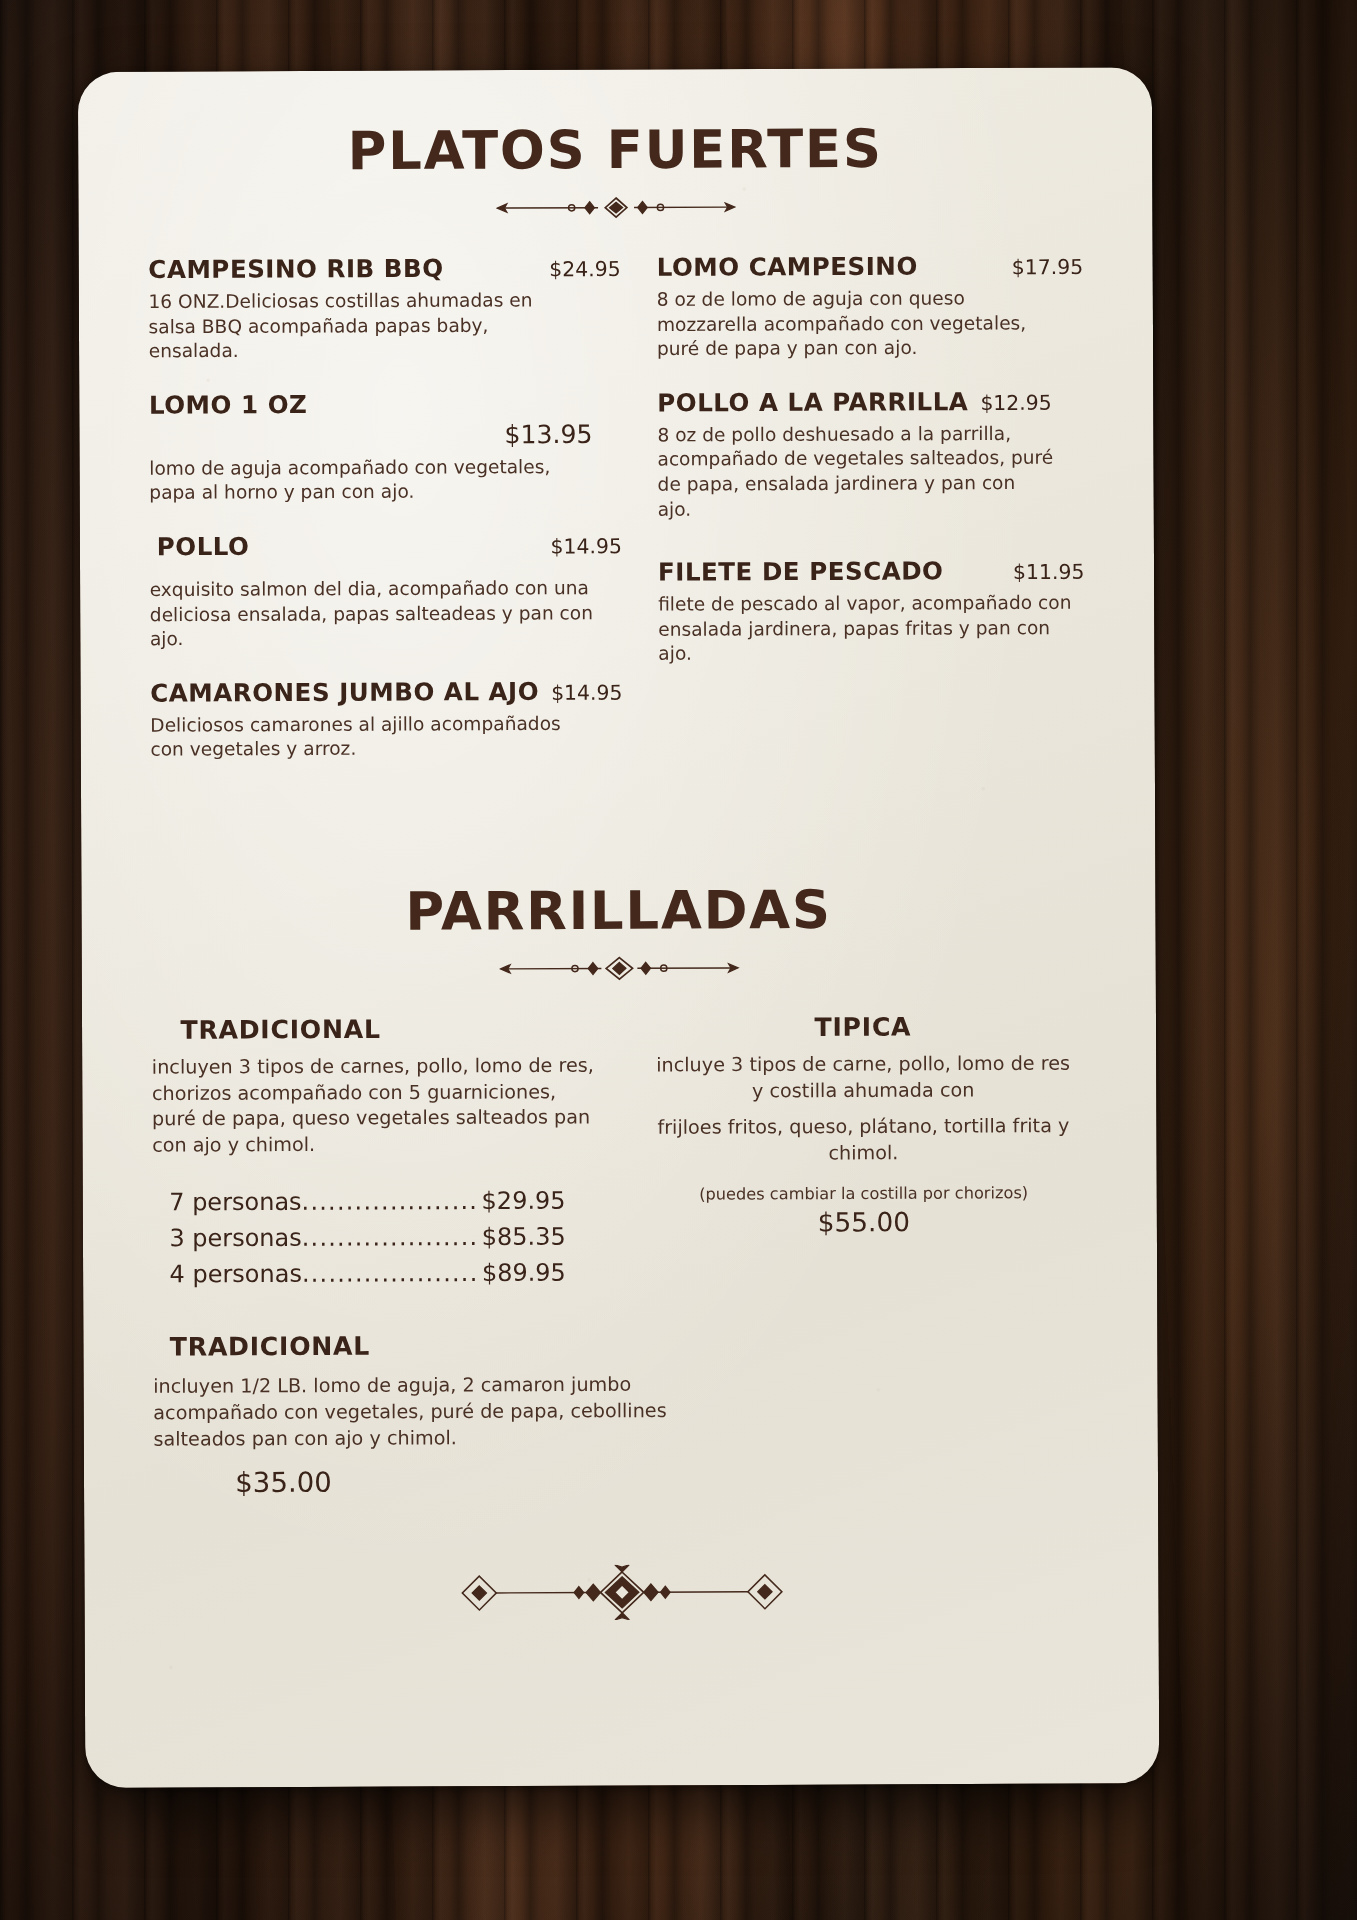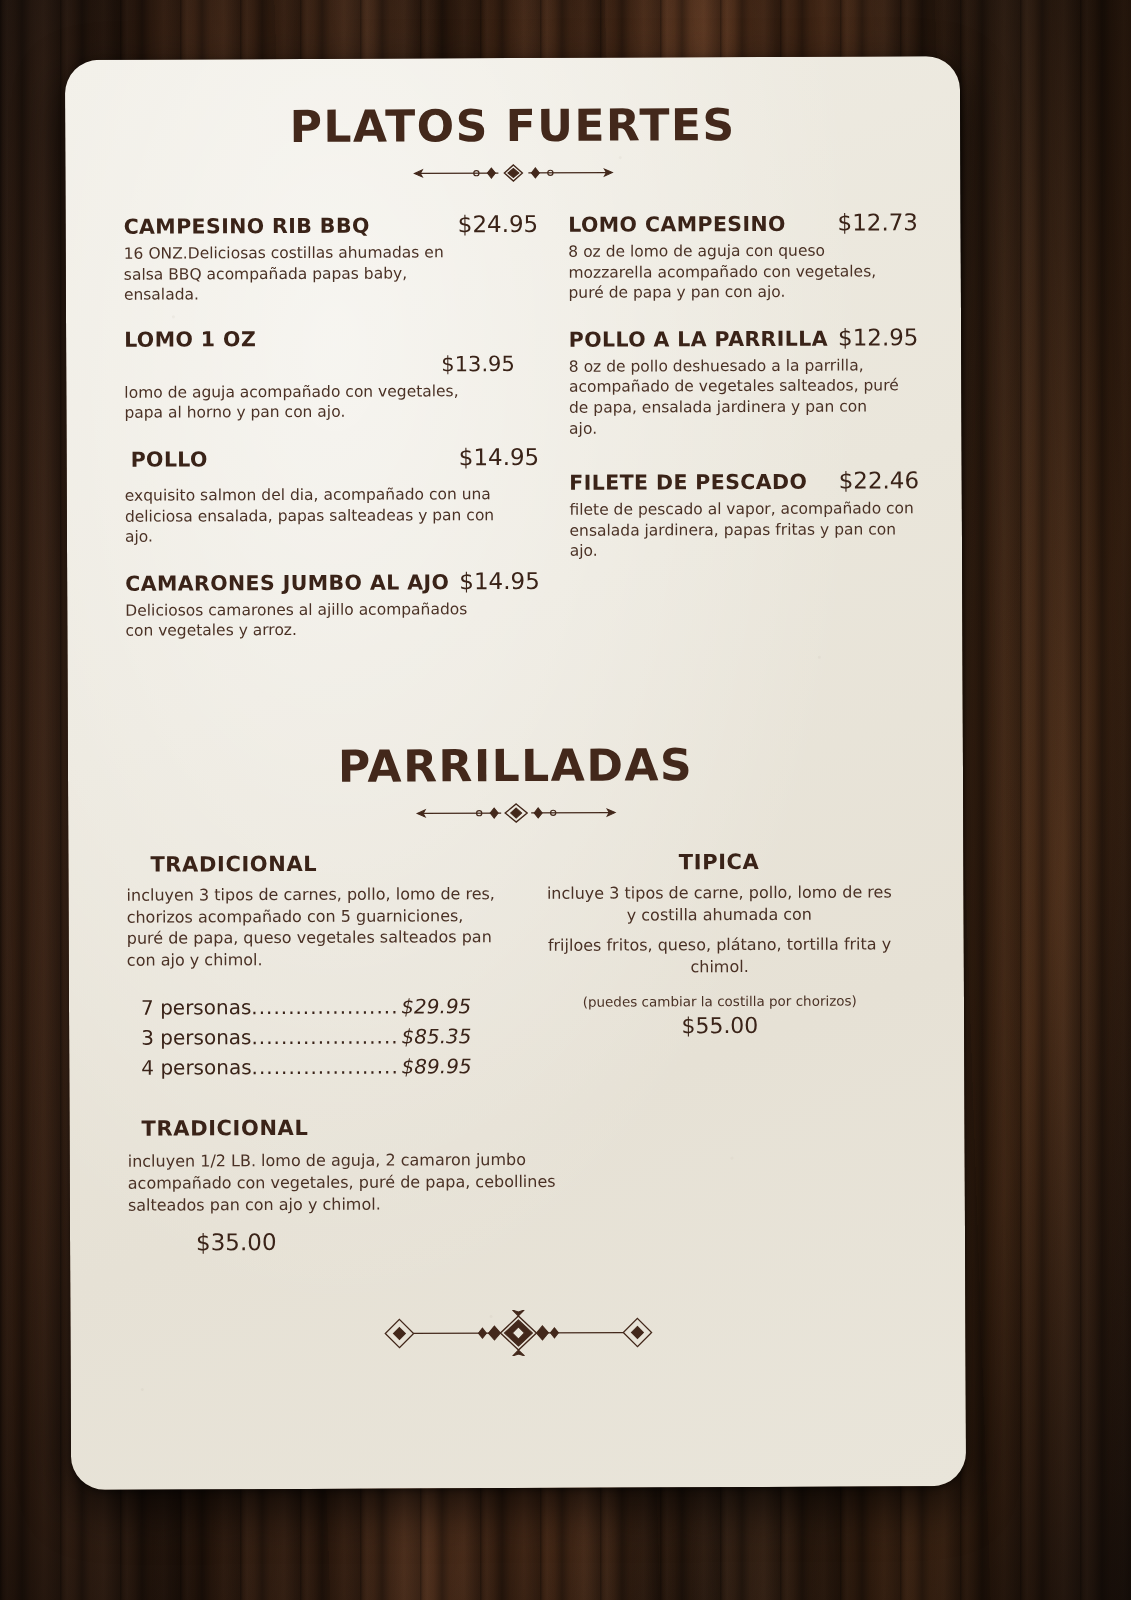--- a/index.html
+++ b/index.html
@@ -103,21 +103,21 @@
     gap: 10px;
   }
   .item-name {
     font-weight: bold;
     font-size: 20.5px;
     letter-spacing: 0.4px;
     color: #3a2318;
     white-space: nowrap;
   }
   .item-price {
-    font-size: 23px;
+    font-size: 17px;
     color: #3a2318;
     white-space: nowrap;
   }
   .spacer { flex: 1 1 auto; }
   .item-desc {
     margin-top: 5px;
     font-size: 15.5px;
     line-height: 1.33;
     color: #4a3125;
     max-width: 360px;
@@ -164,21 +164,21 @@
     display: flex;
     align-items: baseline;
   }
   .pl-label { white-space: nowrap; }
   .pl-dots {
     flex: 0 0 150px;
     overflow: hidden;
     white-space: nowrap;
     letter-spacing: 1px;
   }
-  .pl-amount { white-space: nowrap; font-style: italic; }
+  .pl-amount { white-space: nowrap; }
 
   .note {
     text-align: center;
     font-size: 13.5px;
     margin-top: 16px;
     color: #4a3125;
   }
   .big-price {
     text-align: center;
     font-size: 22px;
@@ -264,38 +264,38 @@
         </div>
 
       </div>
 
       <div class="col">
 
         <div class="item">
           <div class="item-head">
             <span class="item-name">LOMO CAMPESINO</span>
             <span class="spacer"></span>
-            <span class="item-price">$12.73</span>
+            <span class="item-price">$17.95</span>
           </div>
           <div class="item-desc" style="max-width:345px;">8 oz de lomo de aguja con queso mozzarella acompañado con vegetales, puré de papa y pan con ajo.</div>
         </div>
 
         <div class="item">
           <div class="item-head">
             <span class="item-name">POLLO A LA PARRILLA</span>
             <span class="item-price">$12.95</span>
           </div>
           <div class="item-desc" style="max-width:330px;">8 oz de pollo deshuesado a la parrilla, acompañado de vegetales salteados, puré de papa, ensalada jardinera y pan con ajo.</div>
         </div>
 
         <div class="item" style="margin-top:30px;">
           <div class="item-head">
             <span class="item-name">FILETE DE PESCADO</span>
             <span class="spacer"></span>
-            <span class="item-price">$22.46</span>
+            <span class="item-price">$11.95</span>
           </div>
           <div class="item-desc" style="max-width:345px;">filete de pescado al vapor, acompañado con ensalada jardinera, papas fritas y pan con ajo.</div>
         </div>
 
       </div>
     </div>
 
     <h1 class="section-title" style="margin-top:78px;">PARRILLADAS</h1>
 
     <svg class="sep" width="230" height="24" viewBox="0 0 230 24">

